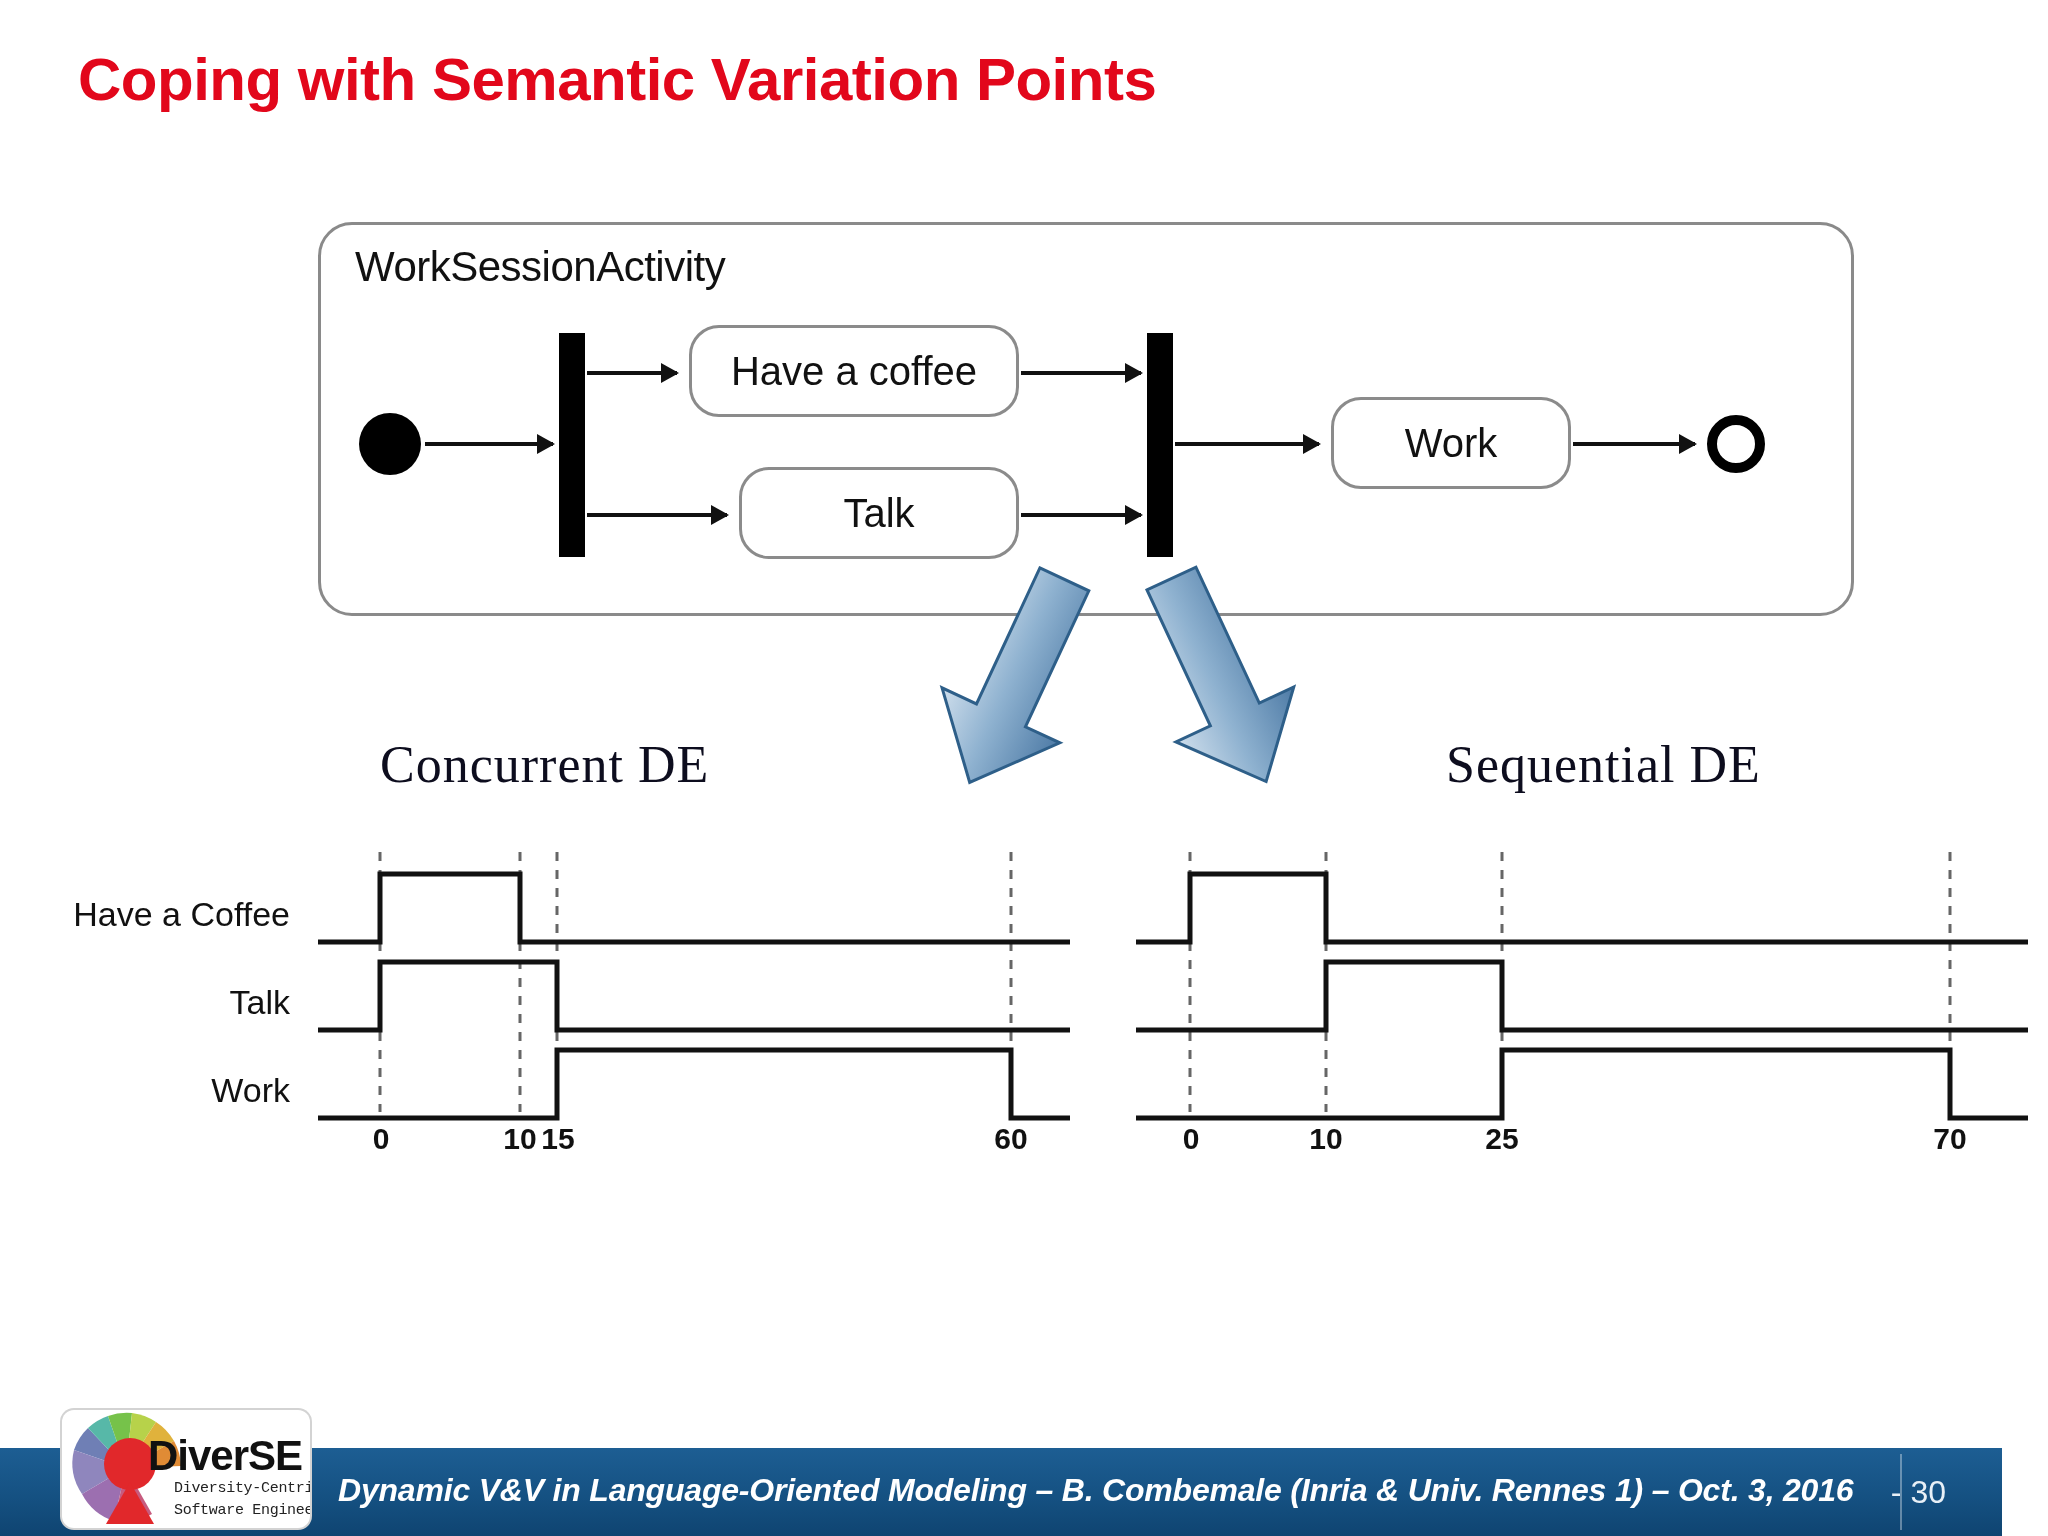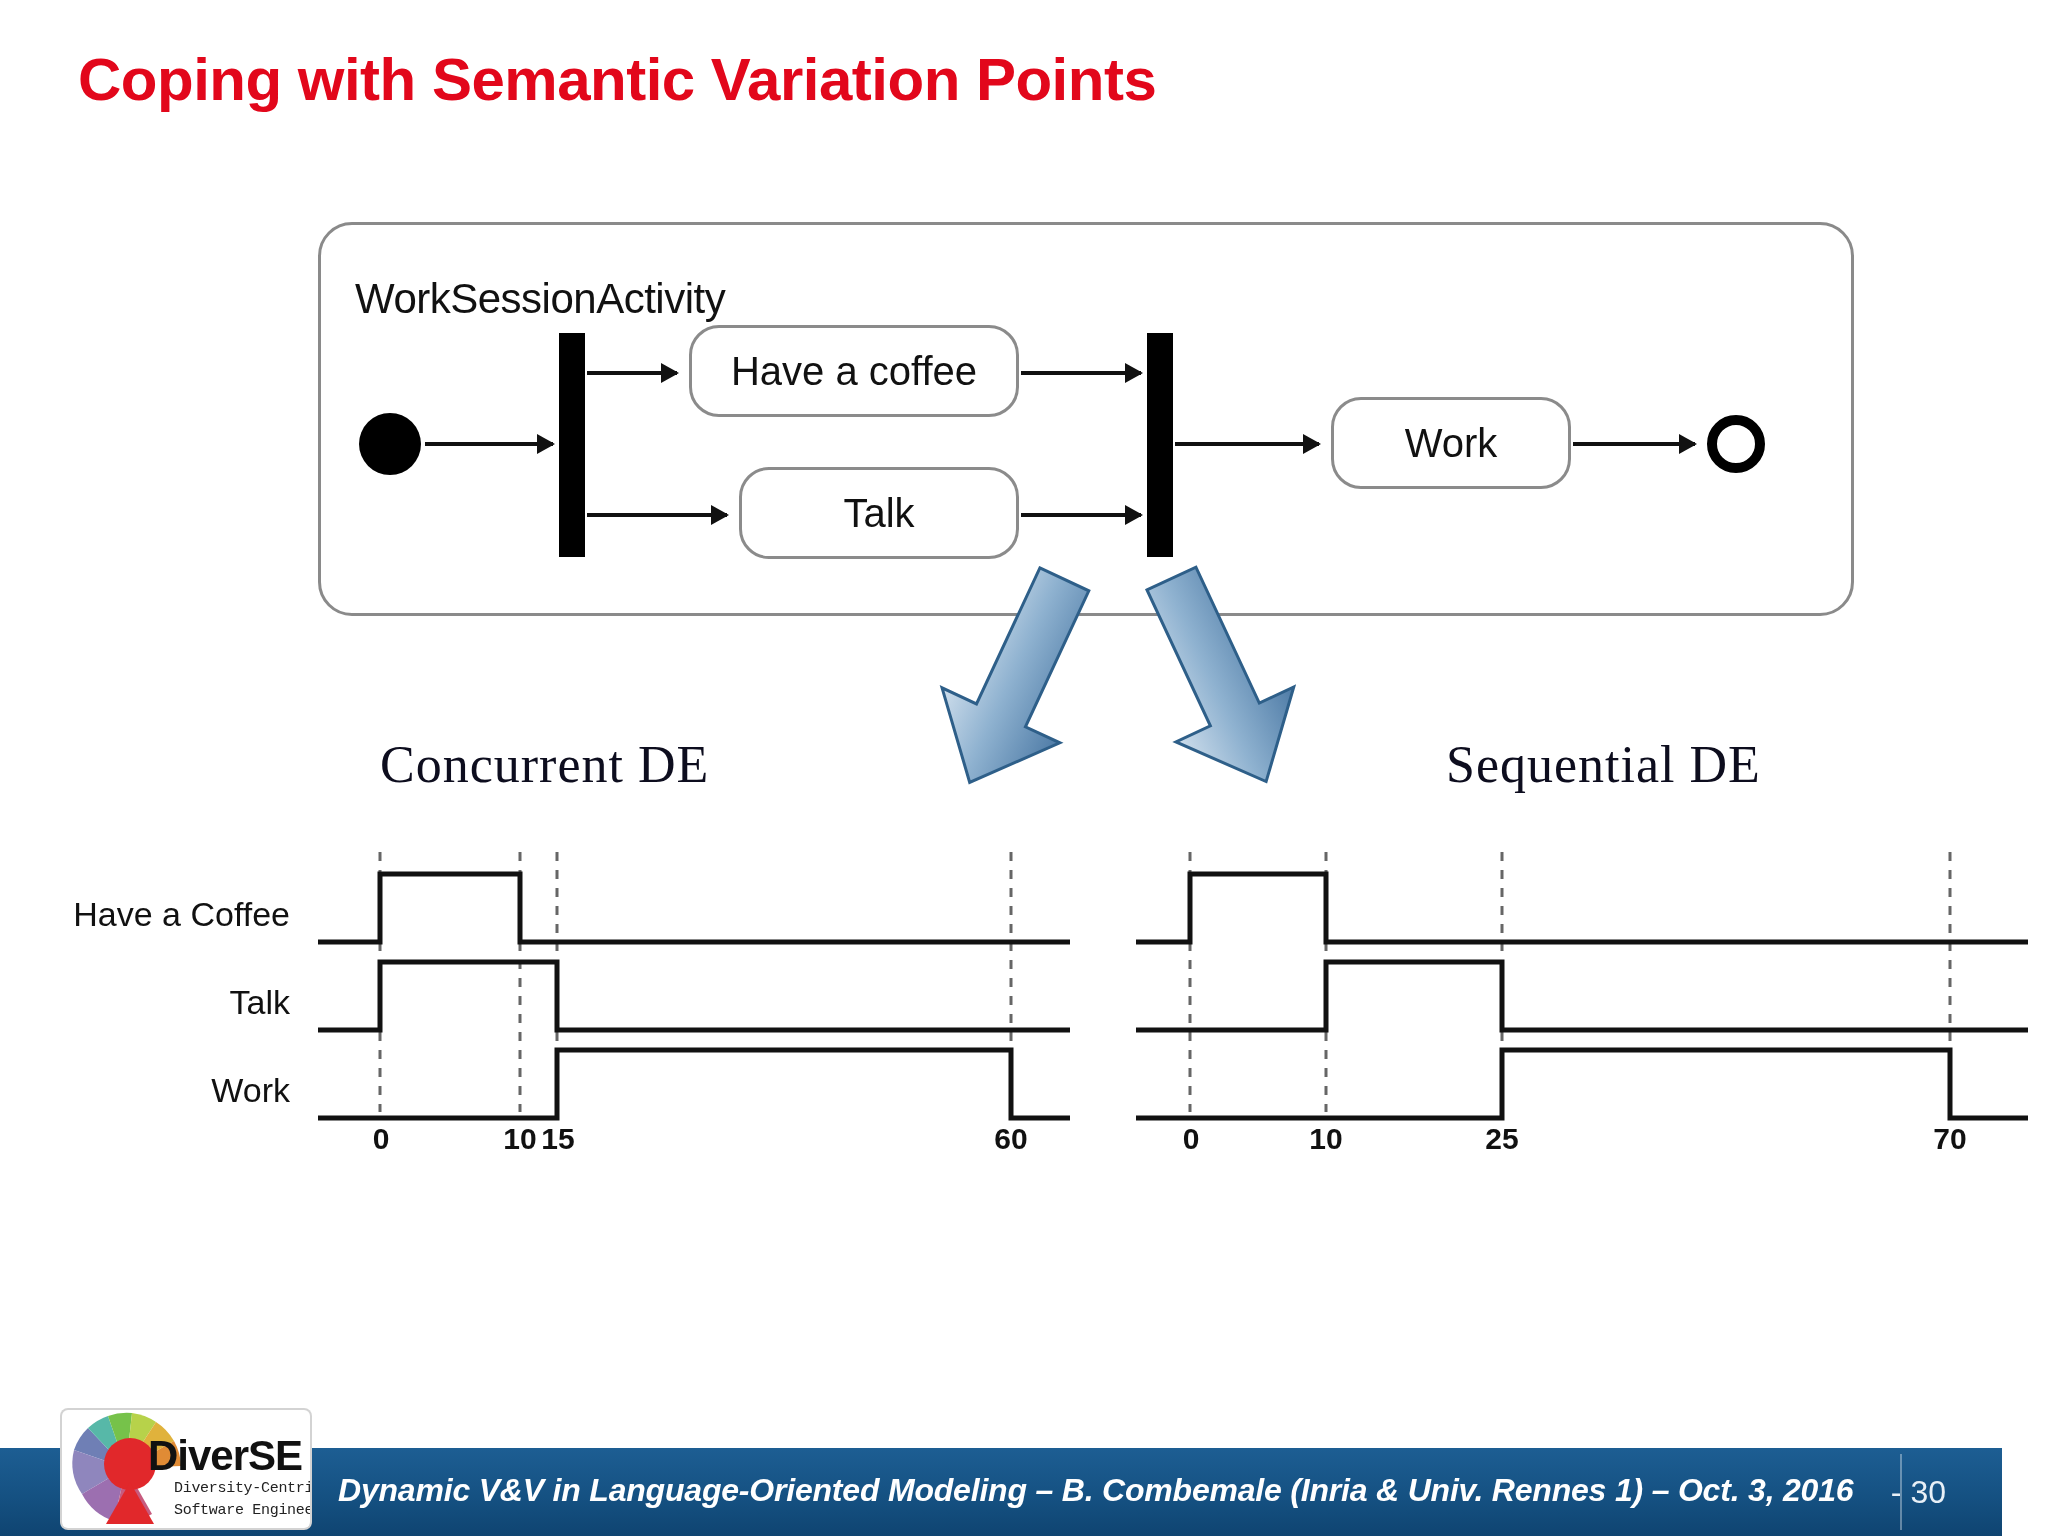--- a/index.html
+++ b/index.html
@@ -13,21 +13,21 @@
     letter-spacing:-0.5px;white-space:nowrap;
   }
 
   
   #activity-diagram{
     position:absolute;left:318px;top:222px;width:1530px;height:388px;
     border:3px solid #8a8a8a;border-radius:34px;background:#fff;
   }
   #activity-title{
     position:absolute;left:34px;top:18px;
-    font-size:42px;color:#111;letter-spacing:-0.5px;margin-top:32px;
+    font-size:42px;color:#111;letter-spacing:-0.5px;
   }
   .initial-node{
     position:absolute;width:62px;height:62px;border-radius:50%;
     background:#000;
   }
   .final-node{
     position:absolute;width:58px;height:58px;border-radius:50%;
     border:10px solid #000;box-sizing:border-box;background:#fff;
   }
   .fork-bar{
@@ -85,21 +85,21 @@
   #footer-page{
     position:absolute;right:56px;top:26px;
     font-size:32px;color:#e8f0f7;
   }
   #footer-divider{
     position:absolute;left:1900px;top:6px;width:2px;height:76px;
     background:rgba(255,255,255,.35);
   }
   #logo-box{
     position:absolute;left:62px;bottom:8px;width:248px;height:118px;
-    background:#fff;border-radius:6px;
+    background:#fff;border-radius:12px;
     box-shadow:0 0 0 2px #d3d3d3;overflow:hidden;
   }
   #logo-name{
     position:absolute;left:86px;top:22px;font-size:42px;font-weight:bold;
     color:#111;letter-spacing:-1px;
   }
   .logo-tag{
     position:absolute;left:112px;font-family:"Liberation Mono",monospace;
     font-size:15px;color:#222;letter-spacing:-0.3px;white-space:nowrap;
   }

